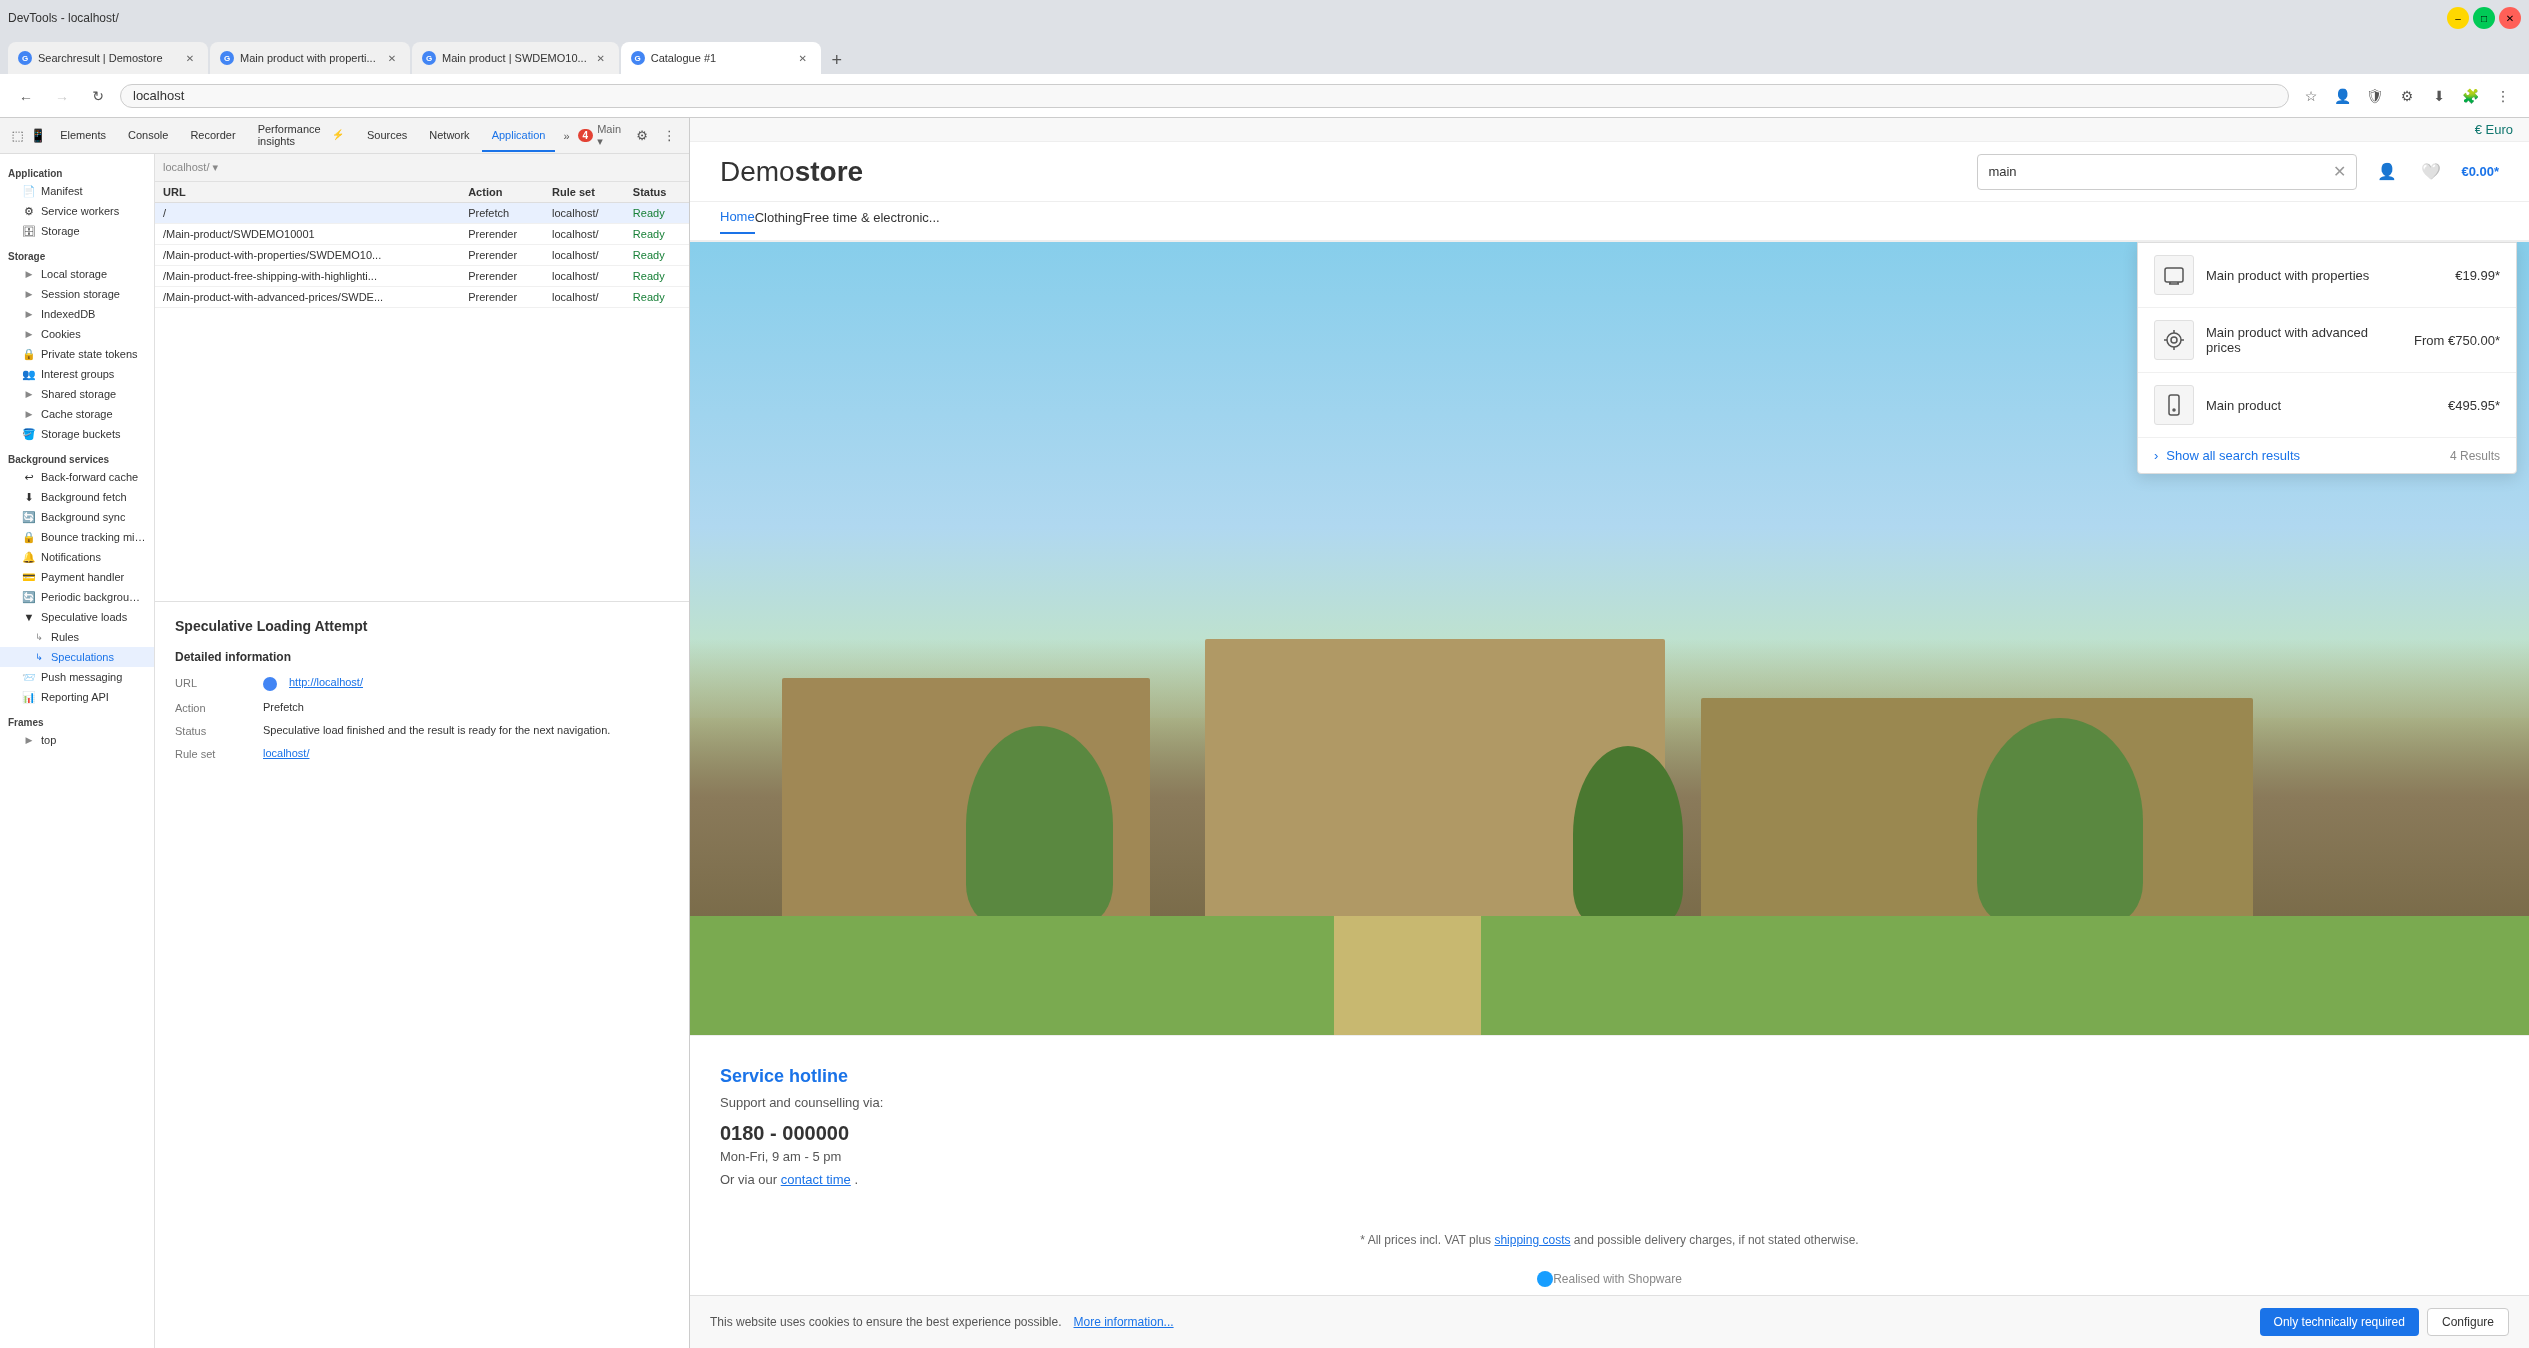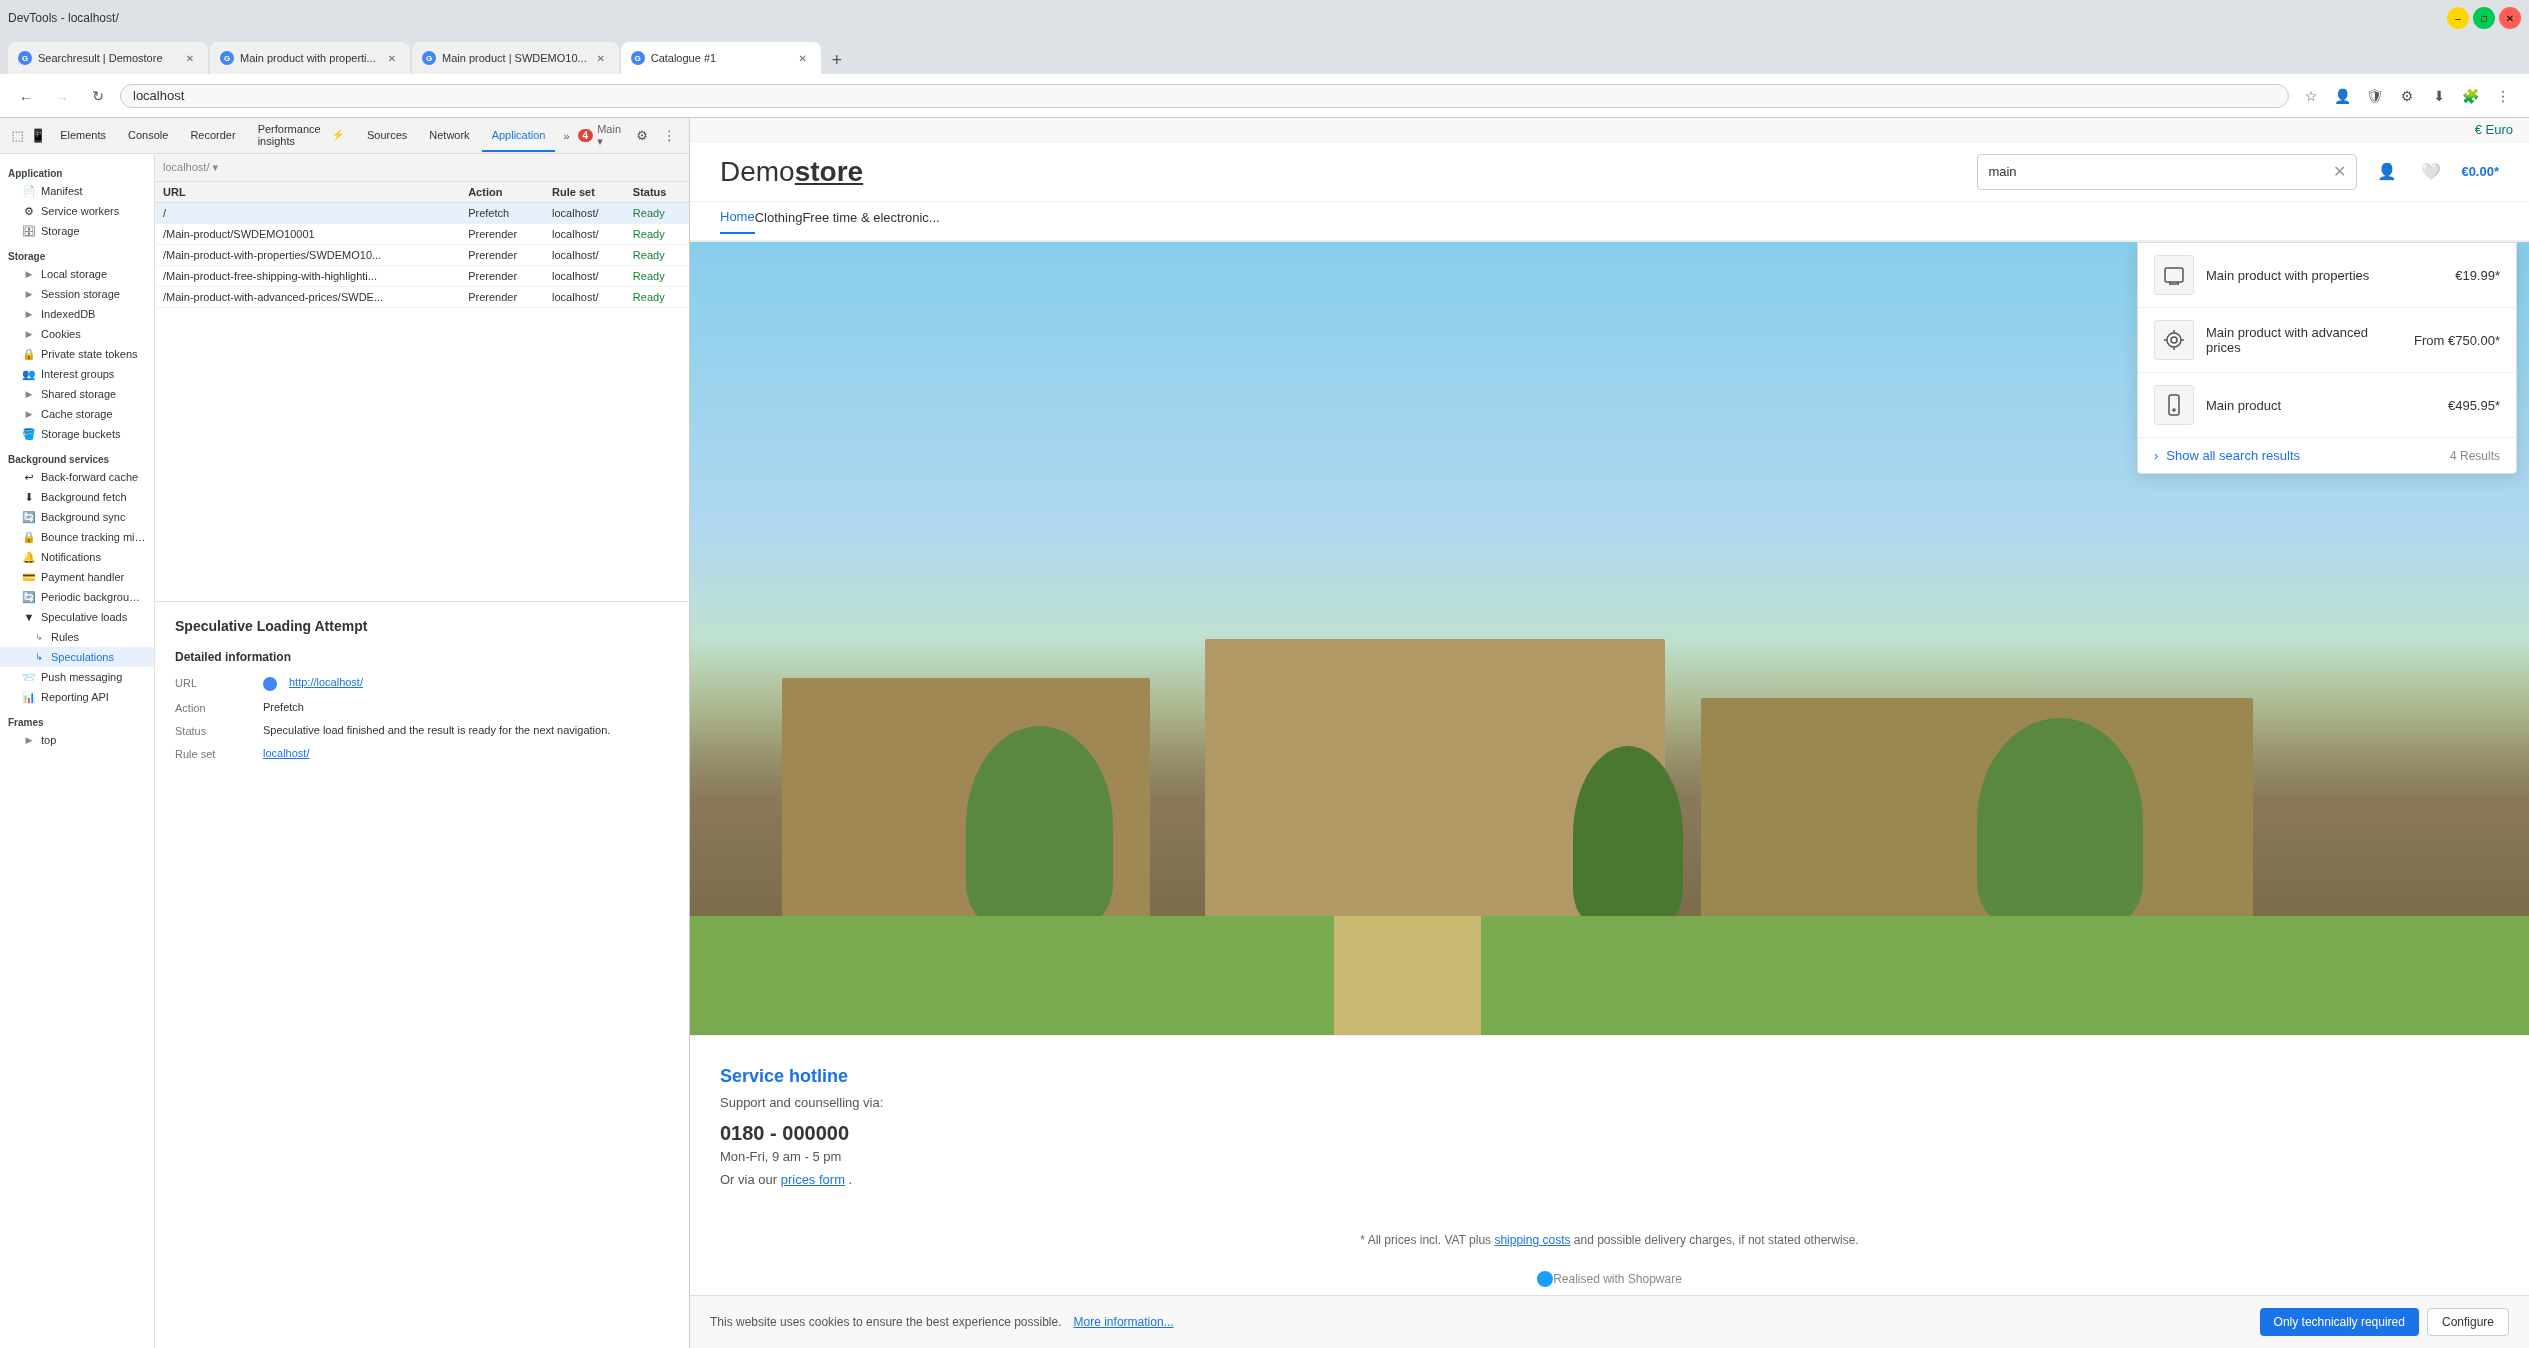--- a/index.html
+++ b/index.html
@@ -80,21 +80,21 @@
     .detail-value { font-size: 11px; color: #333; }
     .detail-link { color: #1a73e8; text-decoration: underline; cursor: pointer; }
     .detail-status-text { font-size: 11px; color: #333; max-width: 500px; }
 
     
     .browser-content { flex: 1; background: #fff; overflow: hidden; position: relative; display: flex; flex-direction: column; }
 
     
     .store-header { height: 60px; background: #fff; border-bottom: 1px solid #eee; display: flex; align-items: center; padding: 0 30px; gap: 20px; }
     .store-logo { font-size: 28px; font-weight: 300; color: #333; }
-    .store-logo strong { font-weight: 700; text-decoration: underline; }
+    .store-logo strong { font-weight: 700; }
     .store-header-right { margin-left: auto; display: flex; gap: 16px; align-items: center; }
     .store-header-icon { width: 28px; height: 28px; display: flex; align-items: center; justify-content: center; color: #555; font-size: 16px; cursor: pointer; }
     .euro-price { font-size: 13px; font-weight: 600; color: #1a73e8; }
     .euro-top { font-size: 13px; color: #0f766e; text-align: right; padding: 4px 16px; background: #f8f8f8; border-bottom: 1px solid #eee; }
 
     .store-nav { height: 40px; background: #fff; border-bottom: 2px solid #eee; display: flex; align-items: center; padding: 0 30px; }
     .nav-link { font-size: 13px; color: #333; text-decoration: none; padding-bottom: 8px; cursor: pointer; }
     .nav-link.active { color: #1a73e8; border-bottom: 2px solid #1a73e8; }
 
     .store-hero { flex: 1; position: relative; background: #87ceeb; overflow: hidden; min-height: 300px; }
@@ -517,21 +517,21 @@
         </div>
       </div>
 
       <div class="service-section">
         <div class="service-title">Service hotline</div>
         <div class="service-subtitle">Support and counselling via:</div>
         <div class="service-phone">0180 - 000000</div>
         <div class="service-hours">Mon-Fri, 9 am - 5 pm</div>
         <div class="service-contact">
           <span>Or via our </span>
-          <a>prices form</a>
+          <a>contact time</a>
           <span>.</span>
         </div>
       </div>
 
       <div class="price-note">
         <span>* All prices incl. VAT plus </span>
         <a>shipping costs</a>
         <span> and possible delivery charges, if not stated otherwise.</span>
       </div>
 

